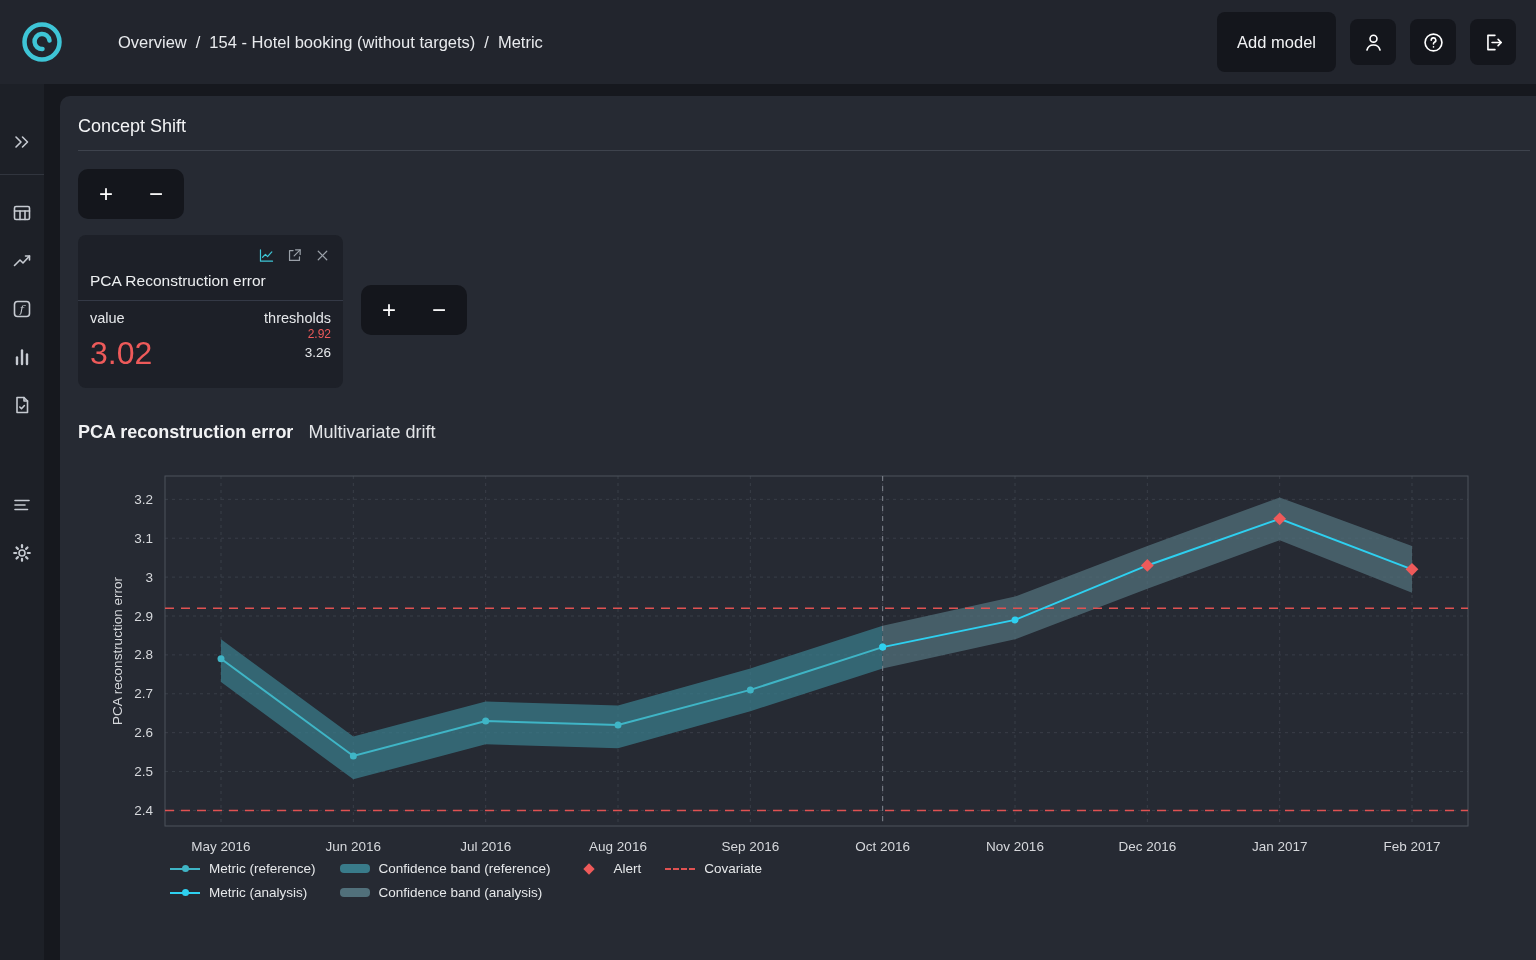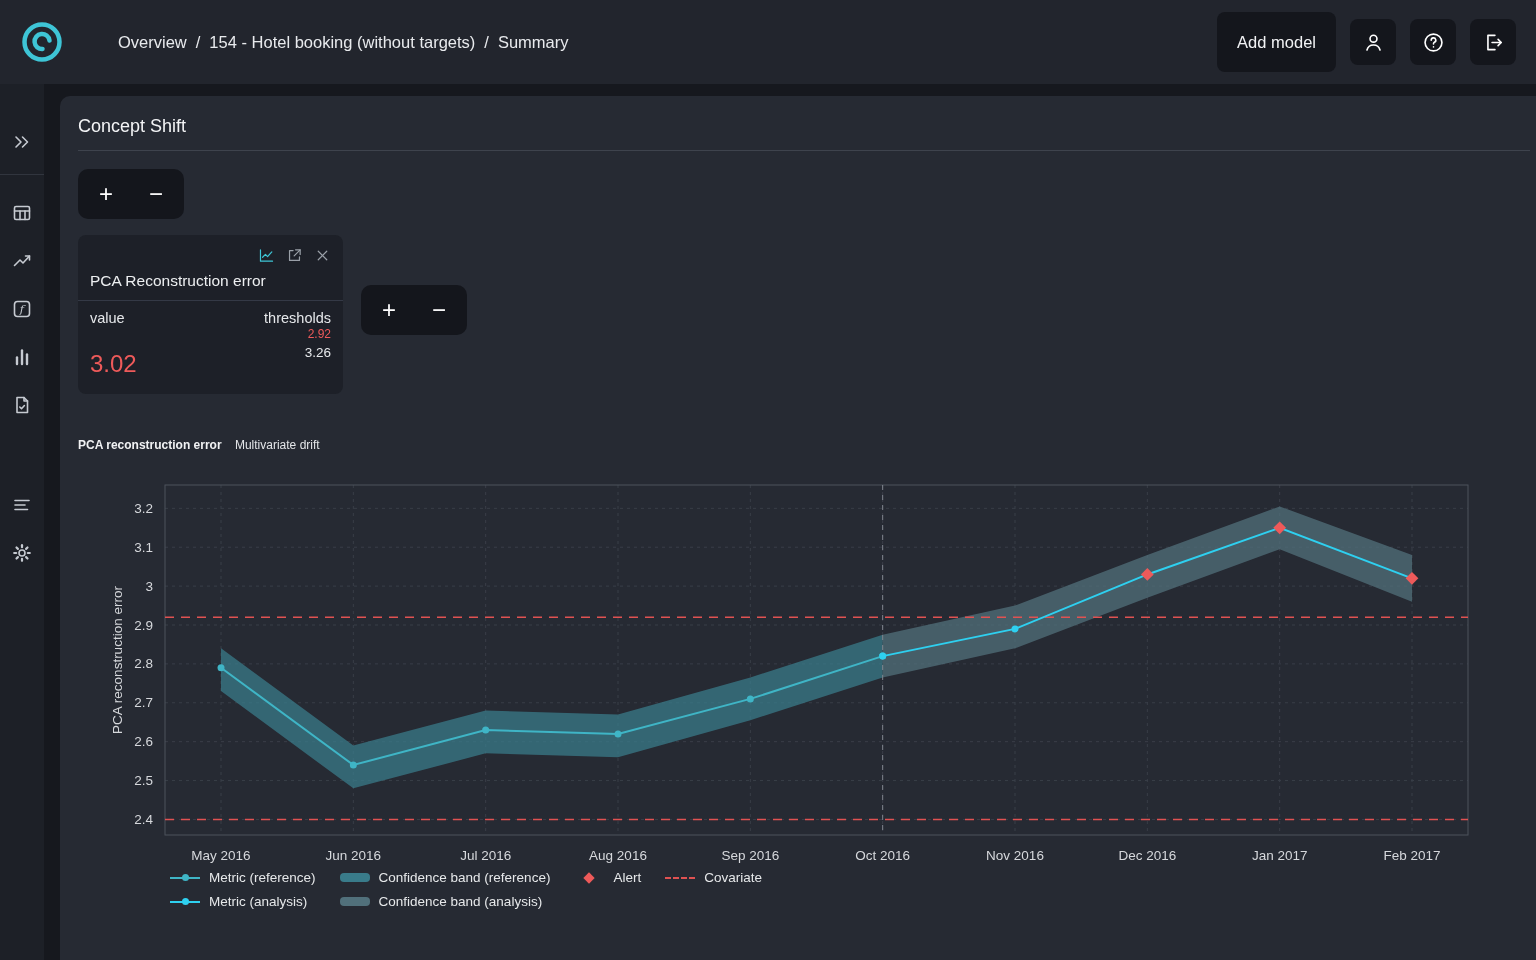--- a/index.html
+++ b/index.html
@@ -46,26 +46,26 @@
   .metric-card{width:265px;background:#1d2028;border-radius:8px;padding:12px 12px 16px;}
   .card-icons{display:flex;justify-content:flex-end;gap:11px;}
   .card-icons .cicon{cursor:pointer;display:flex;}
   .card-icons svg{width:17px;height:17px;fill:none;stroke:currentColor;stroke-width:1.7;stroke-linecap:round;stroke-linejoin:round;}
   .cicon.accent{color:var(--accent);}
   .cicon.gray{color:#9aa0a8;}
   .card-title{font-size:15.5px;color:#edeff1;margin-top:8px;}
   .card-divider{height:1px;background:#343946;margin:10px -12px 0;}
   .card-labels{display:flex;justify-content:space-between;margin-top:9px;font-size:14.5px;color:#e6e8eb;}
   .card-values{display:flex;justify-content:space-between;align-items:flex-start;margin-top:1px;}
-  .big-value{font-size:24px;color:var(--alert);margin-top:23px;}
+  .big-value{font-size:32px;color:var(--alert);margin-top:8px;}
   .thresholds{text-align:right;}
   .th-high{color:var(--alert);font-size:12px;}
   .th-low{color:#e6e8eb;font-size:13.5px;margin-top:4px;}
   
-  .chart-heading{margin-top:44px;font-size:12px;color:#f1f2f4;}
+  .chart-heading{margin-top:34px;font-size:18px;color:#f1f2f4;}
   .chart-heading .bold{font-weight:700;}
   .chart-heading .normal{margin-left:10px;font-weight:400;color:#e3e5e8;}
   .chart-wrap{margin-top:20px;}
   #chart-svg{display:block;}
   #chart-svg text.tick{fill:#d6d8dc;font-size:13.5px;font-family:"Liberation Sans",sans-serif;}
   
   .legend{display:grid;grid-template-columns:repeat(4,max-content);column-gap:24px;row-gap:9px;
     margin:6px 0 0 92px;font-size:13.5px;color:#e6e8ea;align-items:center;}
   .legend-item{display:flex;align-items:center;gap:9px;cursor:pointer;}
   .sw-line{display:inline-block;width:30px;height:9px;position:relative;}
@@ -85,21 +85,21 @@
 <header class="navbar">
   <svg class="logo" viewBox="0 0 44 44">
     <circle cx="22" cy="22" r="17.5" fill="none" stroke="var(--accent)" stroke-width="4.5"></circle>
     <path d="M29.5 20.5a7.5 7.5 0 1 0-7 8.5" fill="none" stroke="var(--accent)" stroke-width="4.5" stroke-linecap="round"></path>
   </svg>
   <nav class="breadcrumb">
     <span class="crumb">Overview</span>
     <span class="sep">/</span>
     <span class="crumb">154 - Hotel booking (without targets)</span>
     <span class="sep">/</span>
-    <span class="crumb">Summary</span>
+    <span class="crumb">Metric</span>
   </nav>
   <div class="nav-right">
     <button class="btn-dark add-model">Add model</button>
     <button class="btn-dark icon-btn">
       <svg viewBox="0 0 24 24">
         <circle cx="12" cy="8" r="3.6"></circle>
         <path d="M5.2 19.8c.9-3.5 3.6-5.2 6.8-5.2s5.9 1.7 6.8 5.2"></path>
       </svg>
     </button>
     <button class="btn-dark icon-btn">

